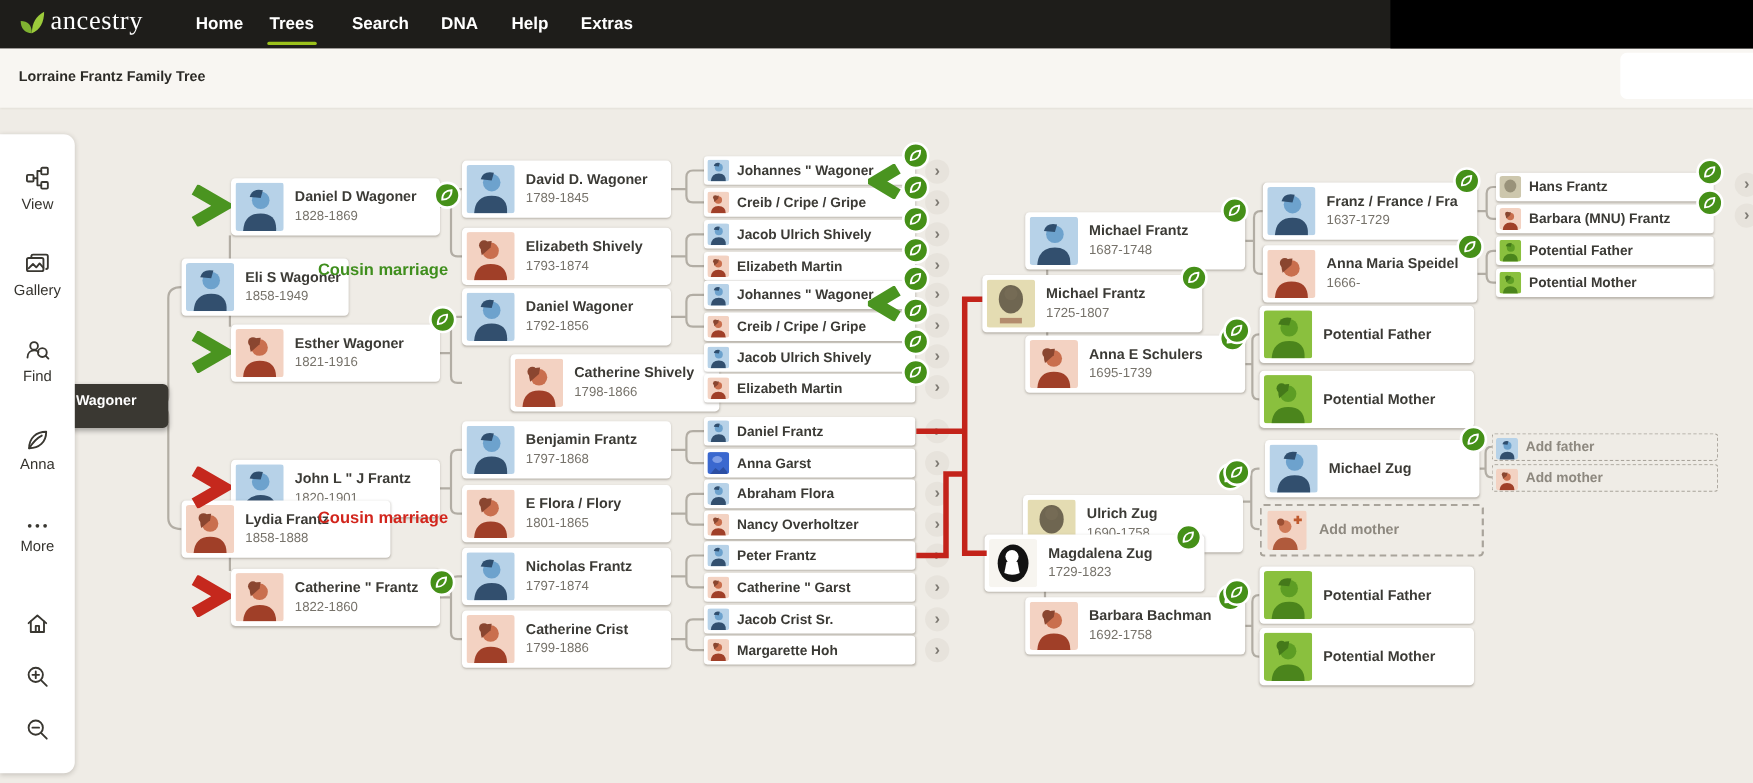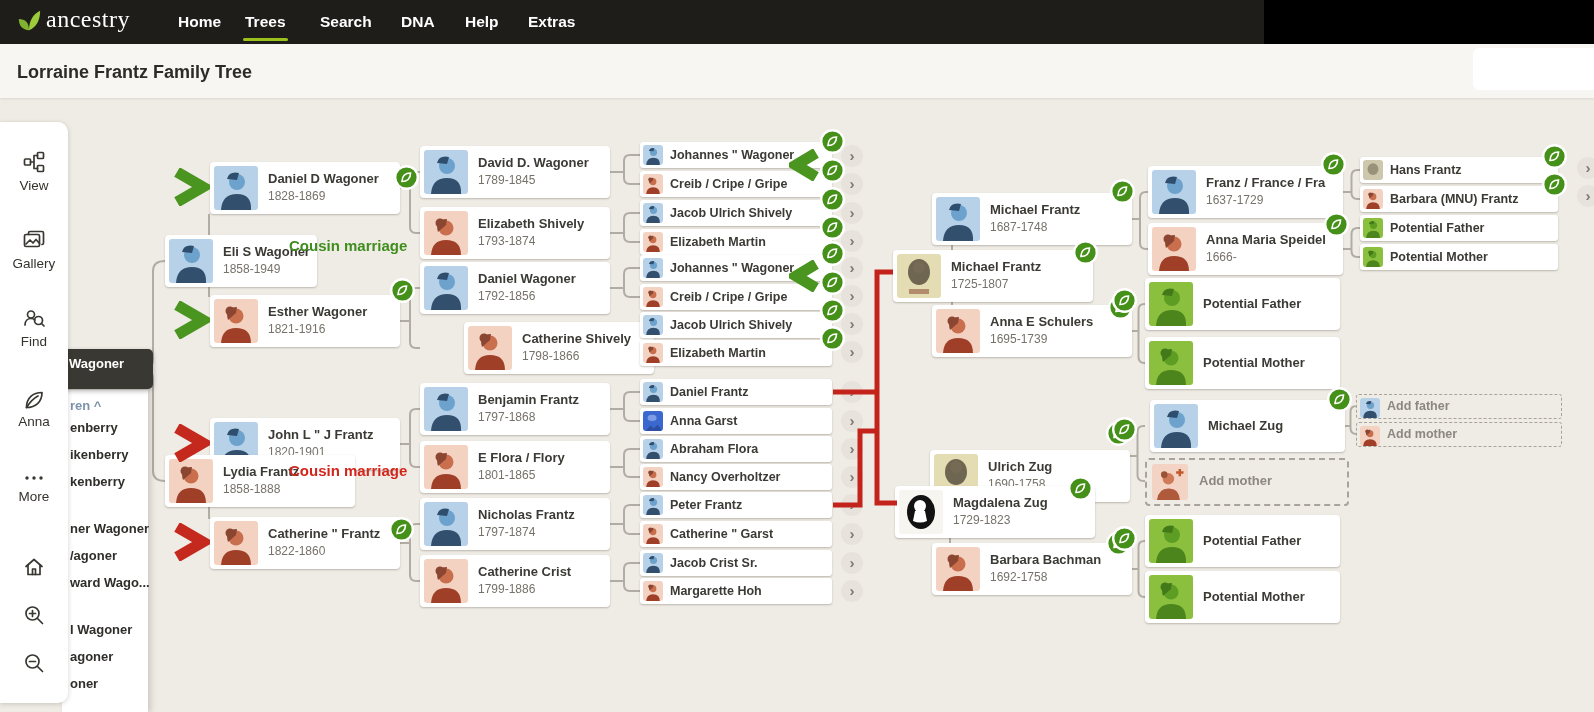--- a/index.html
+++ b/index.html
@@ -8,21 +8,21 @@
   
   #nav{position:absolute;left:0;top:0;width:1594px;height:44px;background:#1e1d1a;z-index:40;}
   #logo{position:absolute;left:16px;top:6px;display:flex;align-items:center;gap:4px;}
   #logo .brand{color:#fff;font-family:"Liberation Serif",serif;font-size:24px;letter-spacing:.5px;}
   .nav-item{position:absolute;top:0;height:41px;line-height:44px;color:#fff;font-size:15.5px;font-weight:bold;cursor:pointer;}
   .nav-item.active::after{content:"";position:absolute;left:-2px;right:-2px;bottom:0px;height:3px;background:#9bc11c;border-radius:2px;}
   #nav-redaction{position:absolute;right:0;top:0;width:330px;height:44px;background:#000;}
 
   
   #pagehead{position:absolute;left:0;top:44px;width:1594px;height:54px;background:#f8f6f2;box-shadow:0 1px 2px rgba(90,80,60,.12);z-index:12;}
-  #tree-title{position:absolute;left:17px;top:18px;font-size:18px;font-weight:bold;color:#2c2b27;}
+  #tree-title{position:absolute;left:17px;top:18px;font-size:13px;font-weight:bold;color:#2c2b27;}
   #head-white-box{position:absolute;right:0;top:4px;width:121px;height:42px;background:#fff;border-radius:6px 0 0 6px;}
 
   
   #sidebar{position:absolute;left:0;top:122px;width:68px;height:581px;background:#fff;border-radius:0 10px 10px 0;box-shadow:0 1px 5px rgba(60,50,40,.22);z-index:30;}
   .sb-item{position:absolute;left:0;width:68px;text-align:center;cursor:pointer;}
   .sb-icon{display:inline-block;width:24px;height:24px;}
   .sb-label{position:absolute;left:0;width:68px;text-align:center;font-size:13.5px;color:#35332e;cursor:pointer;}
 
   
   #popup{position:absolute;left:62px;top:390px;width:86px;height:322px;background:#fff;box-shadow:3px 1px 6px rgba(60,50,40,.18);z-index:20;}
@@ -728,32 +728,20 @@
       <div class="arrow" style="left: 789px; top: 149px;"><svg width="32" height="32" viewBox="0 0 32 32">
           <polyline points="27,4 7,16 27,28" fill="none" stroke="#4a9420" stroke-width="11"></polyline>
         </svg></div>
       <div class="arrow" style="left: 789px; top: 260px;"><svg width="32" height="32" viewBox="0 0 32 32">
           <polyline points="27,4 7,16 27,28" fill="none" stroke="#4a9420" stroke-width="11"></polyline>
         </svg></div>
       <div class="cousin-label" style="left: 289px; top: 237px; color: rgb(63, 142, 29);">Cousin marriage</div>
       <div class="cousin-label" style="left: 289px; top: 462px; color: rgb(210, 37, 28);">Cousin marriage</div>
     </div>
 
-  <div id="popup">
-      <div class="popup-item link" style="top: 8px;">ren ^</div>
-      <div class="popup-item" style="top: 30px;">enberry</div>
-      <div class="popup-item" style="top: 57px;">ikenberry</div>
-      <div class="popup-item" style="top: 84px;">kenberry</div>
-      <div class="popup-item" style="top: 131px;">ner Wagoner</div>
-      <div class="popup-item" style="top: 158px;">/agoner</div>
-      <div class="popup-item" style="top: 185px;">ward Wago...</div>
-      <div class="popup-item" style="top: 232px;">l Wagoner</div>
-      <div class="popup-item" style="top: 259px;">agoner</div>
-      <div class="popup-item" style="top: 286px;">oner</div>
-    </div>
 
   <div id="tooltip">
     <span class="tt-text">Wagoner</span>
   </div>
 
   <div id="sidebar">
       <div class="sb-item" style="top: 28px;"><svg class="sb-icon" viewBox="0 0 24 24" fill="none" stroke="#393731" stroke-width="1.7" stroke-linecap="round" stroke-linejoin="round">
           <rect x="2.5" y="9" width="6" height="6" rx="1"></rect>
           <rect x="15.5" y="2.5" width="6" height="6" rx="1"></rect>
           <rect x="15.5" y="15.5" width="6" height="6" rx="1"></rect>

